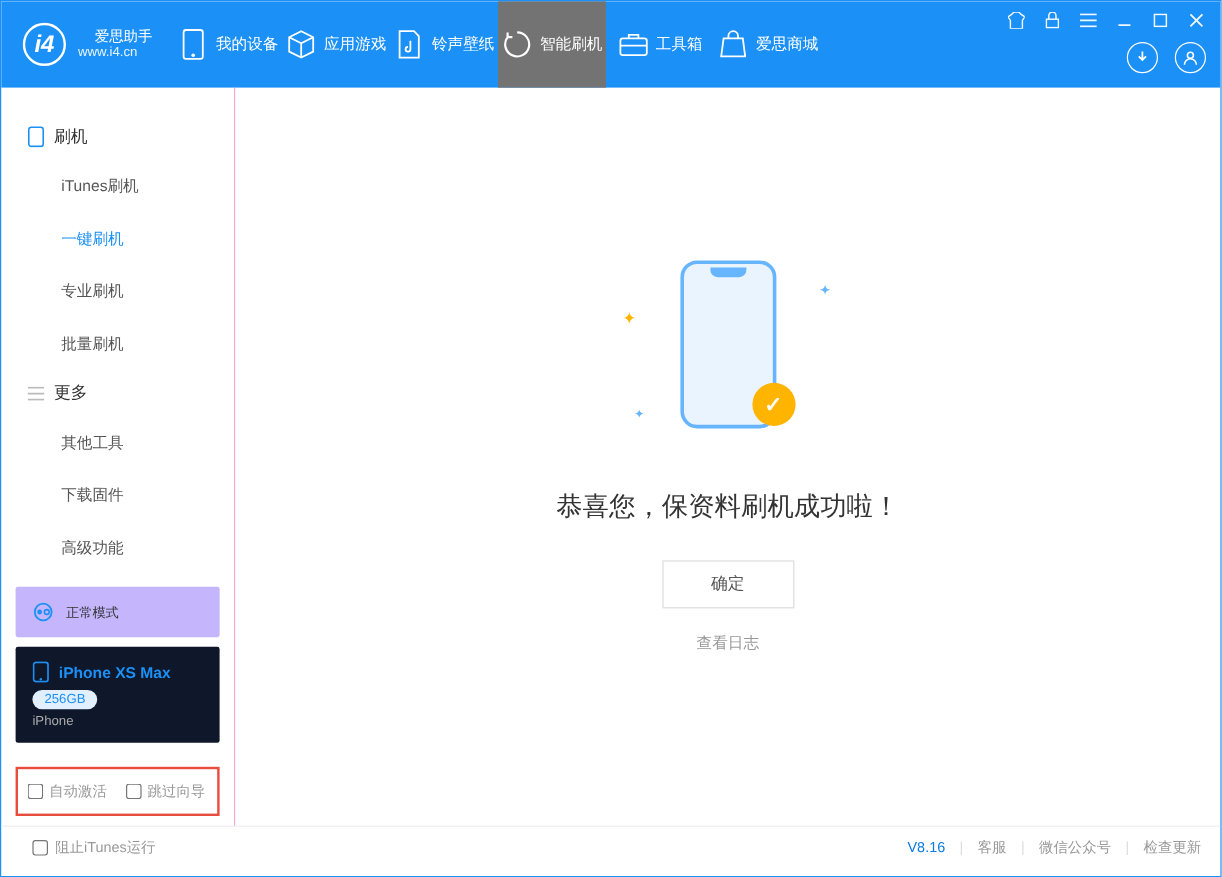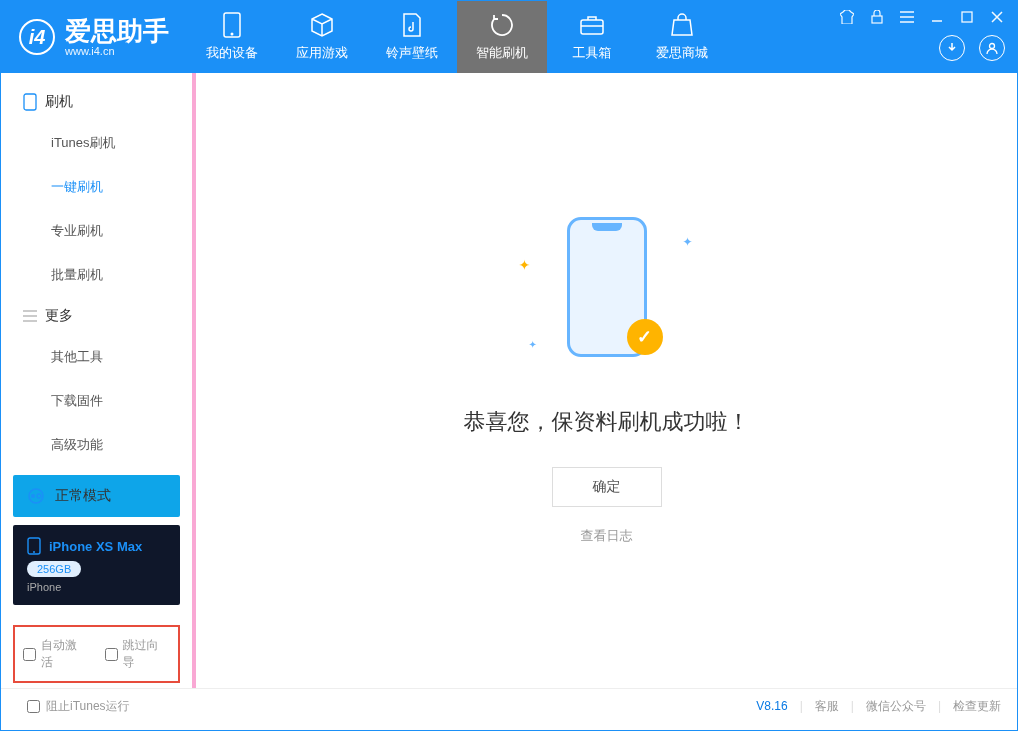--- a/index.html
+++ b/index.html
@@ -1,37 +1,37 @@
 <!DOCTYPE html>
 <html><head>
 <meta charset="utf-8">
 <style>
 * { margin: 0; padding: 0; box-sizing: border-box; font-family: "Microsoft YaHei", Arial, sans-serif; }
 body { background: #fff; width: 1018px; height: 731px; overflow: hidden; border: 1px solid #1b90f7; }
 .header { background: #1b90f7; height: 72px; display: flex; align-items: stretch; color: #fff; }
 .logo-area { display: flex; align-items: center; padding: 0 18px; gap: 10px; }
 .logo-circle { width: 36px; height: 36px; border: 2px solid #fff; border-radius: 50%; display: flex; align-items: center; justify-content: center; font-weight: bold; font-size: 20px; font-style: italic; }
-.logo-text { font-size: 26px; font-weight: bold; line-height: 1.1; }
+.logo-text { font-size: 12px; font-weight: normal; line-height: 1.1; margin-left: 14px; }
 .logo-sub { font-size: 11px; opacity: .9; }
 .tabs { display: flex; flex: 1; }
-.tab { width: 90px; display: flex; flex-direction: column; align-items: center; justify-content: center; gap: 6px; cursor: pointer; font-size: 13px; }
+.tab { width: 90px; display: flex; flex-direction: row; align-items: center; justify-content: center; gap: 6px; cursor: pointer; font-size: 13px; }
 .tab.active { background: #737373; }
 .tab .ico { width: 26px; height: 26px; display: flex; align-items: center; justify-content: center; }
 .win-controls { display: flex; flex-direction: column; align-items: flex-end; padding: 8px 12px; gap: 10px; }
 .win-row { display: flex; gap: 14px; align-items: center; }
 .win-row .wi { width: 16px; height: 16px; cursor: pointer; display: flex; align-items: center; justify-content: center; opacity: .95; }
 .user-row { display: flex; gap: 14px; align-items: center; }
 .user-row .ui { width: 26px; height: 26px; border: 1.5px solid #fff; border-radius: 50%; display: flex; align-items: center; justify-content: center; cursor: pointer; }
 .body { display: flex; height: 615px; }
-.sidebar { width: 195px; border-right: 4px solid #f9a8d4; display: flex; flex-direction: column; padding-top: 10px; }
+.sidebar { width: 195px; border-right: 1px solid #f9a8d4; display: flex; flex-direction: column; padding-top: 22px; }
 .side-section { padding: 10px 22px; font-size: 14px; color: #333; display: flex; align-items: center; gap: 8px; }
 .side-item { padding: 13px 22px 13px 50px; font-size: 13px; color: #555; cursor: pointer; }
 .side-item.active { color: #1b90f7; }
 .side-spacer { flex: 1; }
-.mode-box { margin: 8px 12px; background: #0ea5e9; padding: 12px 14px; font-size: 14px; color: #333; display: flex; align-items: center; gap: 10px; border-radius: 2px; cursor: pointer; }
+.mode-box { margin: 8px 12px; background: #c4b5fd; padding: 12px 14px; font-size: 11px; color: #333; display: flex; align-items: center; gap: 10px; border-radius: 2px; cursor: pointer; }
 .device-box { margin: 0 12px 8px; background: #0f172a; padding: 12px 14px; font-size: 13px; border-radius: 2px; cursor: pointer; }
 .device-name { color: #1b90f7; font-weight: bold; display: flex; align-items: center; gap: 8px; }
 .device-cap { display: inline-block; background: #e1effe; color: #1b90f7; border-radius: 10px; padding: 2px 10px; font-size: 11px; margin-top: 6px; }
 .device-type { color: #aaa; font-size: 11px; margin-top: 4px; }
 .check-row { margin: 12px 12px 8px; padding: 10px 8px; border: 2px solid #e74c3c; display: flex; gap: 16px; font-size: 12px; color: #999; }
 .check-row label { display: flex; align-items: center; gap: 5px; cursor: pointer; }
 .check-row input { width: 13px; height: 13px; }
 .main { flex: 1; display: flex; flex-direction: column; align-items: center; justify-content: center; }
 .illus { width: 120px; height: 160px; position: relative; margin-bottom: 30px; }
 .phone { position: absolute; left: 20px; top: 0; width: 80px; height: 140px; border: 3px solid #67b5ff; border-radius: 14px; background: #eaf4ff; }

